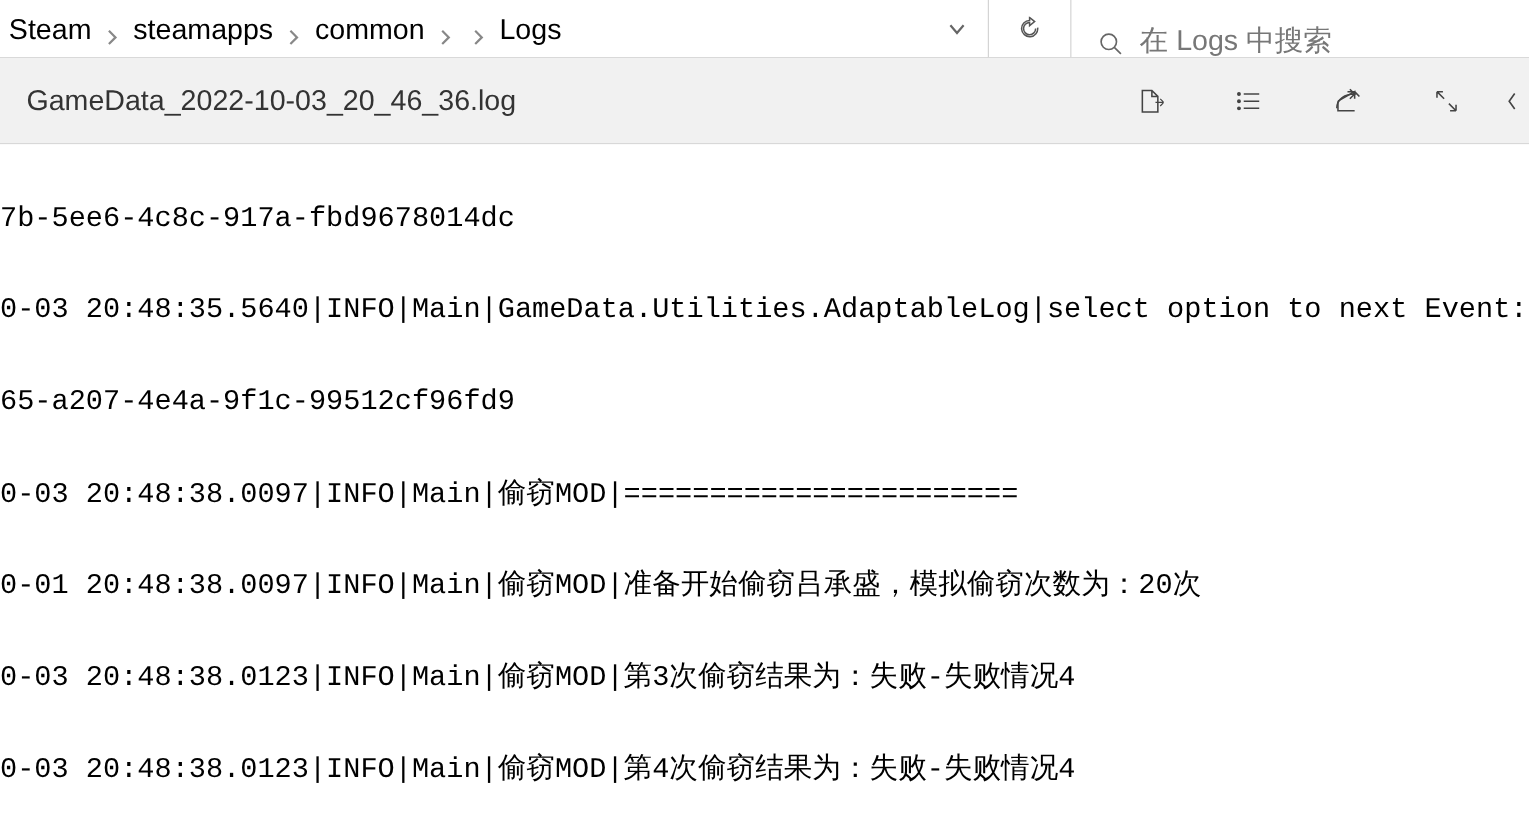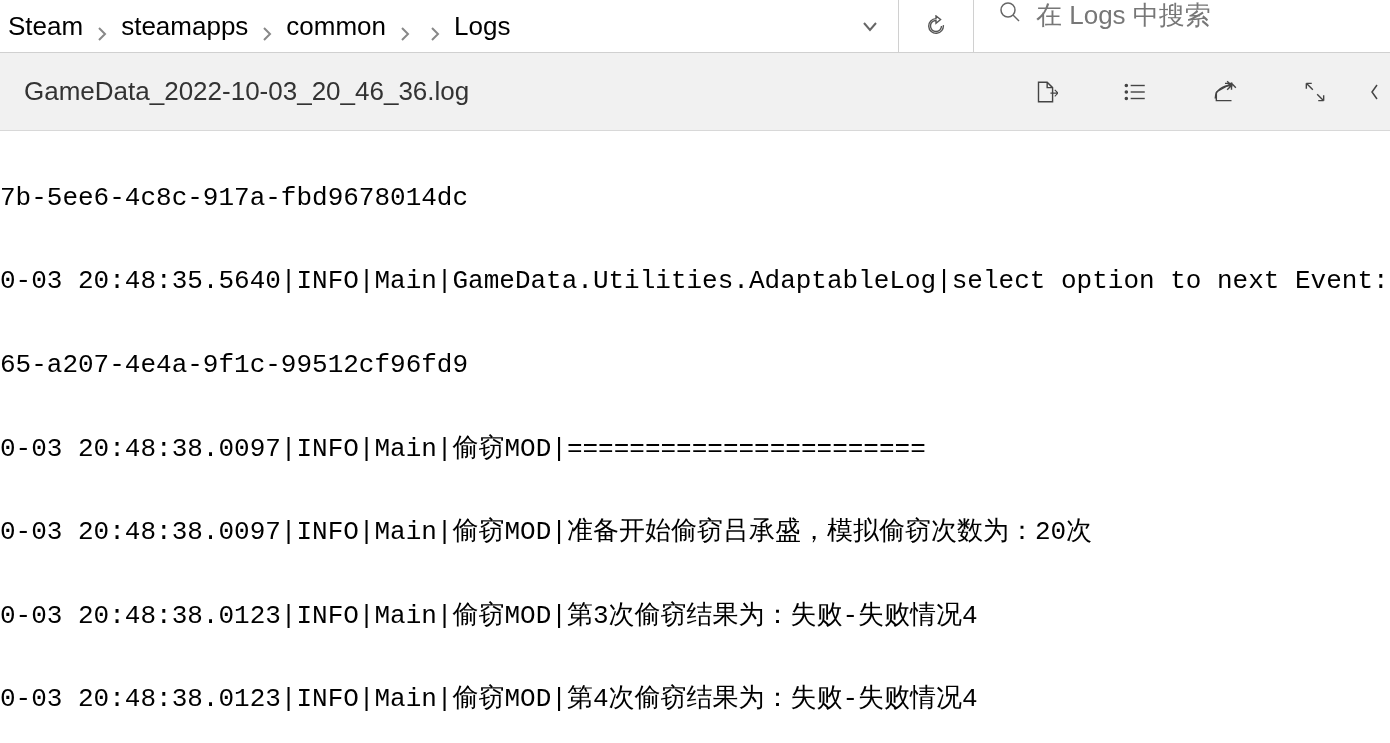--- a/index.html
+++ b/index.html
@@ -70,21 +70,21 @@
     }
     .refresh-btn svg {
       width: 22px;
       height: 22px;
       stroke: #555;
       fill: none;
       stroke-width: 1.5;
     }
     .search-box {
       display: flex;
-      align-items: flex-start;
+      align-items: flex-end;
       flex: 0 0 auto;
       width: 416px;
       height: 100%;
       padding-left: 24px;
     }
     .search-icon {
       width: 24px;
       height: 24px;
       margin-right: 14px;
       color: #555;
@@ -255,21 +255,21 @@
         </svg>
     </div>
   </div>
 </div>
 
 <div class="log-content">
 <div class="log-line">7b-5ee6-4c8c-917a-fbd9678014dc</div>
 <div class="log-line">0-03 20:48:35.5640|INFO|Main|GameData.Utilities.AdaptableLog|select option to next Event:</div>
 <div class="log-line">65-a207-4e4a-9f1c-99512cf96fd9</div>
 <div class="log-line">0-03 20:48:38.0097|INFO|Main|偷窃MOD|=======================</div>
-<div class="log-line">0-03 20:48:38.0097|INFO|Main|偷窃MOD|准备开始偷窃吕承盛，模拟偷窃次数为：20次</div>
+<div class="log-line">0-01 20:48:38.0097|INFO|Main|偷窃MOD|准备开始偷窃吕承盛，模拟偷窃次数为：20次</div>
 <div class="log-line">0-03 20:48:38.0123|INFO|Main|偷窃MOD|第3次偷窃结果为：失败-失败情况4</div>
 <div class="log-line">0-03 20:48:38.0123|INFO|Main|偷窃MOD|第4次偷窃结果为：失败-失败情况4</div>
 
 
 
 
 
 
 
 

